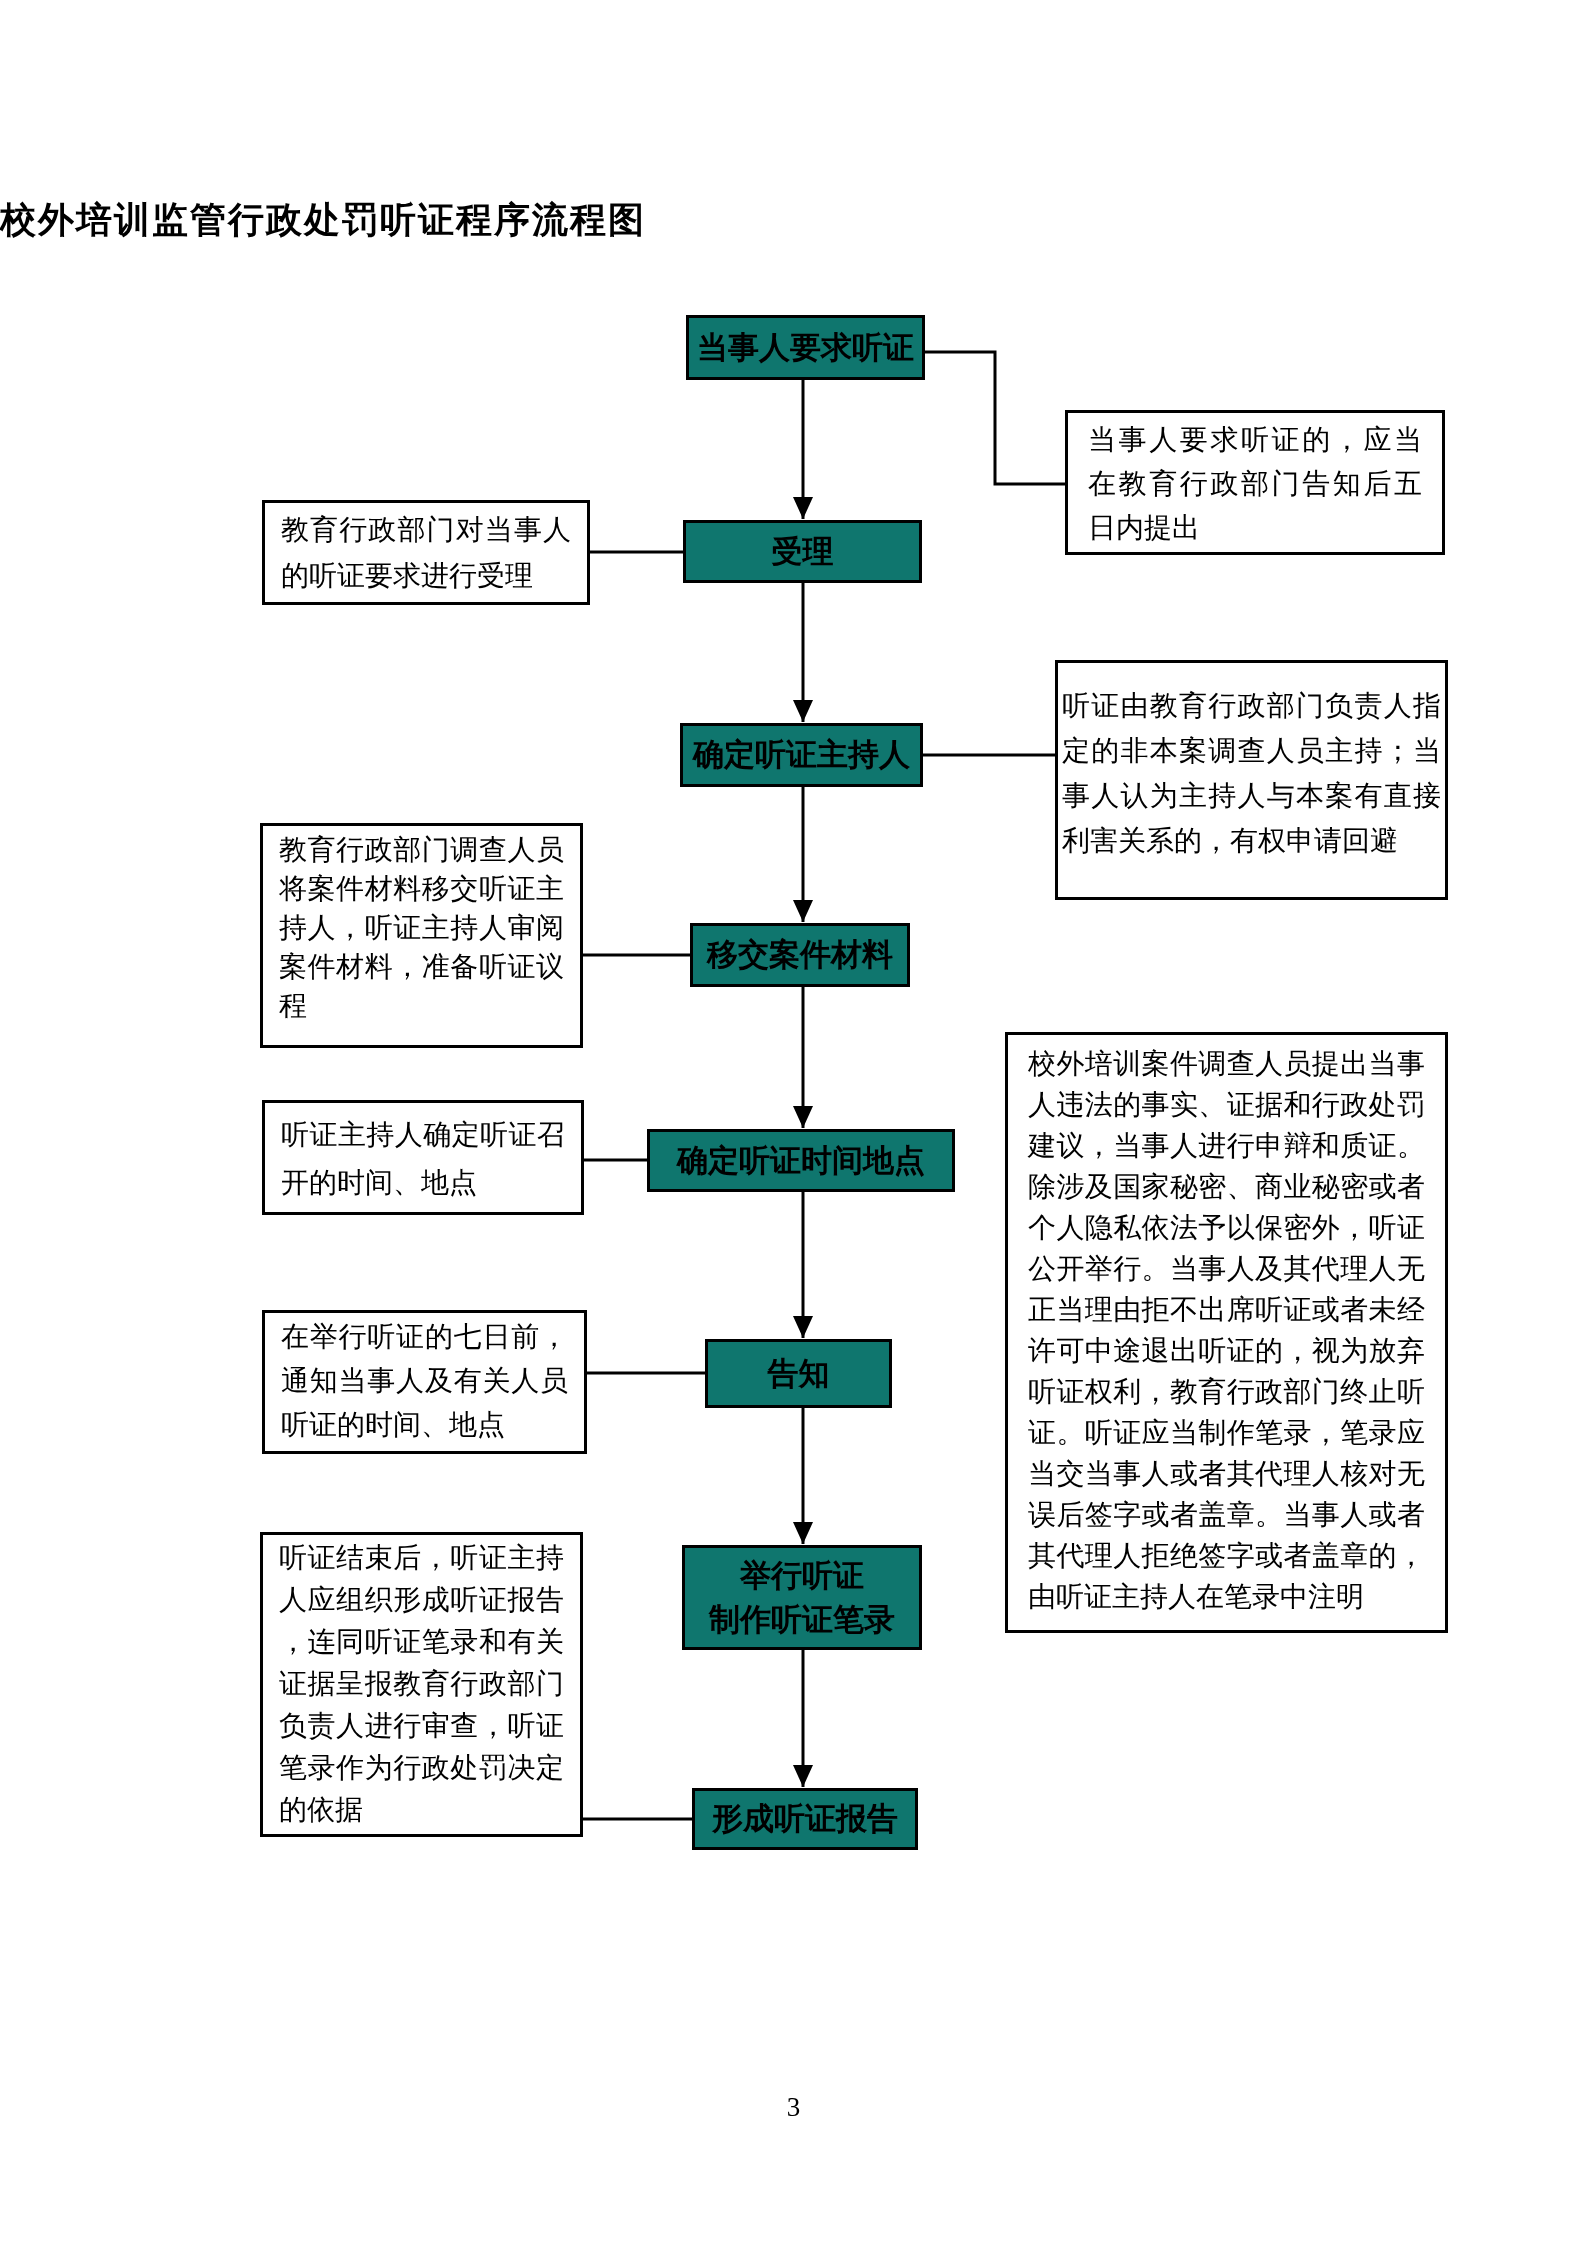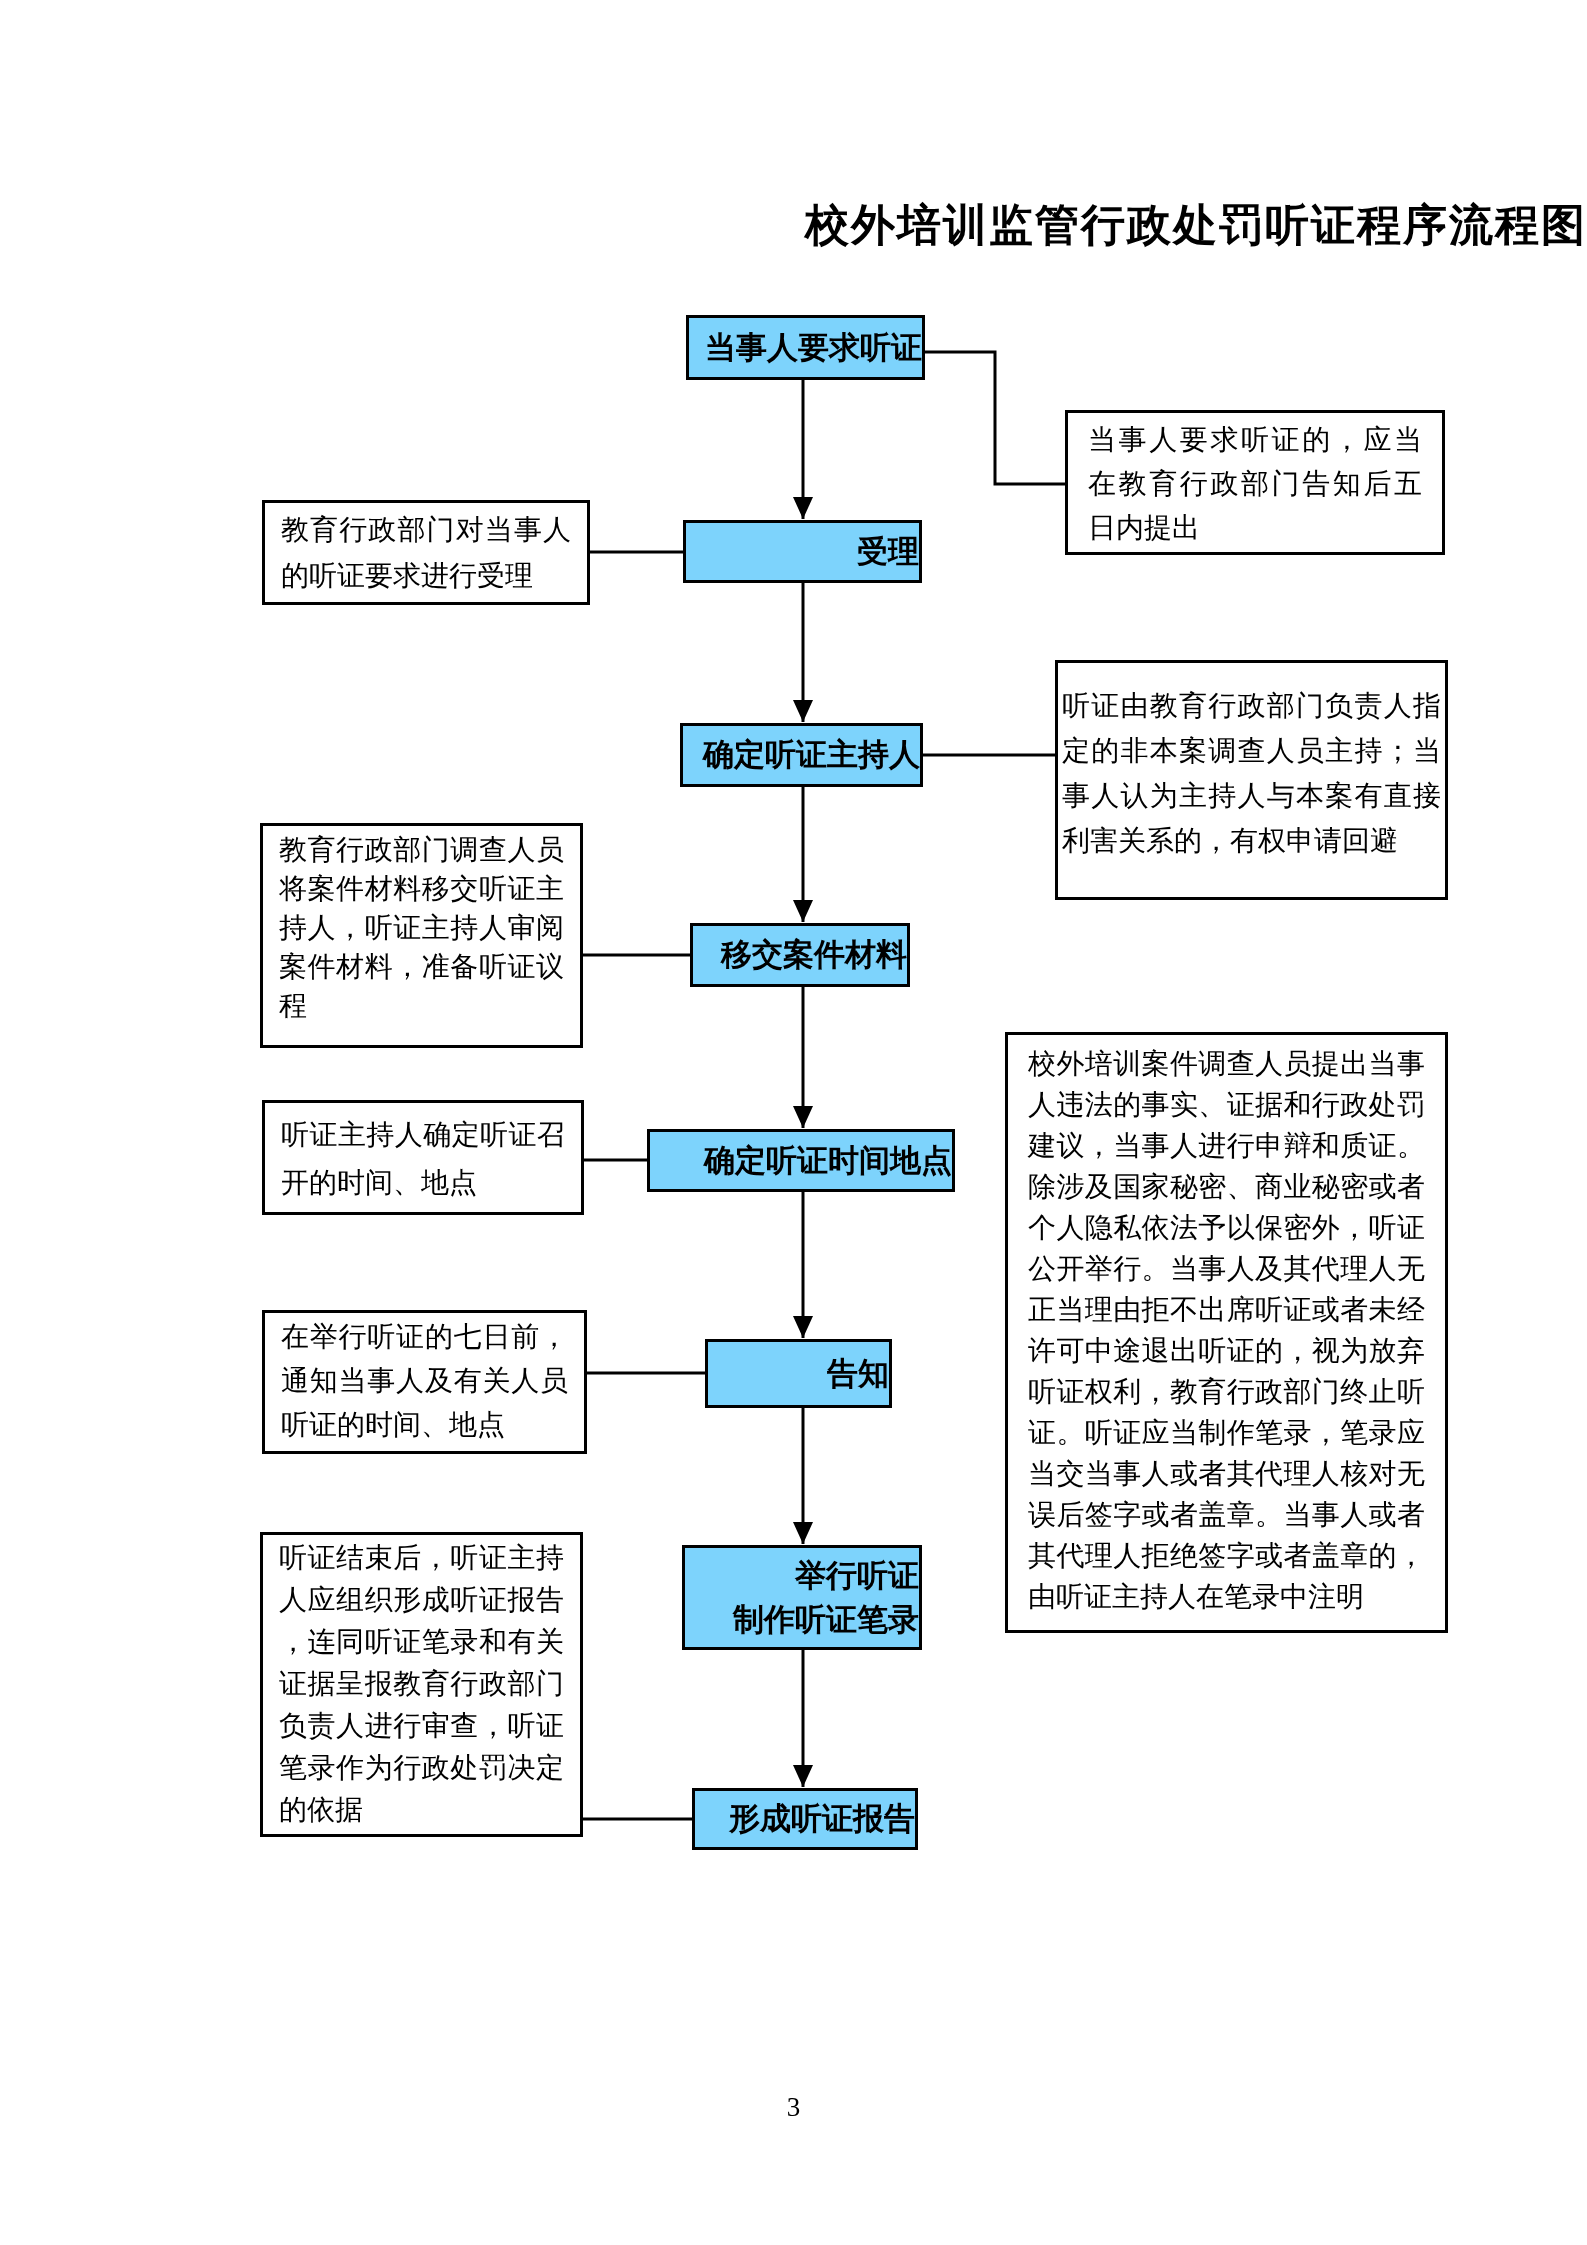--- a/index.html
+++ b/index.html
@@ -14,41 +14,41 @@
     background: #ffffff;
     font-family: "Liberation Serif", serif;
     color: #000000;
     overflow: hidden;
   }
   .title {
     position: absolute;
     top: 196px;
     left: 0;
     width: 100%;
-    text-align: right;
+    text-align: left;
     font-family: "Liberation Sans", sans-serif;
     font-weight: bold;
-    font-size: 44px;
+    font-size: 36px;
     letter-spacing: 2px;
     margin: 0;
   }
   .connectors {
     position: absolute;
     left: 0;
     top: 0;
     pointer-events: none;
   }
   .node {
     position: absolute;
     box-sizing: border-box;
     border: 3px solid #000000;
-    background: #7dd3fc;
+    background: #0f766e;
     display: flex;
     flex-direction: column;
-    align-items: flex-end;
+    align-items: center;
     justify-content: center;
     text-align: center;
     font-weight: bold;
     font-size: 31px;
     line-height: 44px;
   }
   .note {
     position: absolute;
     box-sizing: border-box;
     border: 3px solid #000000;

